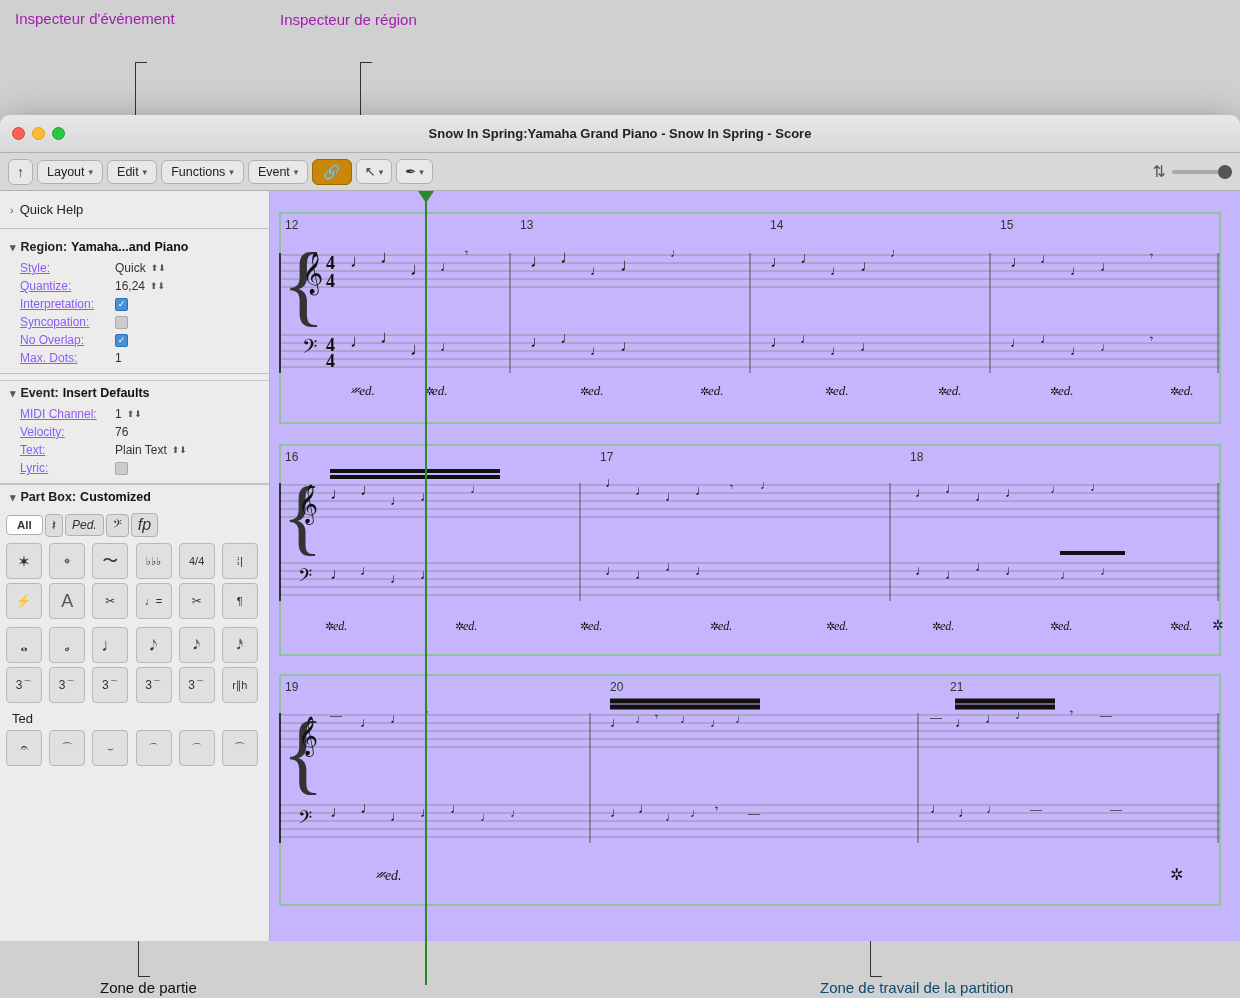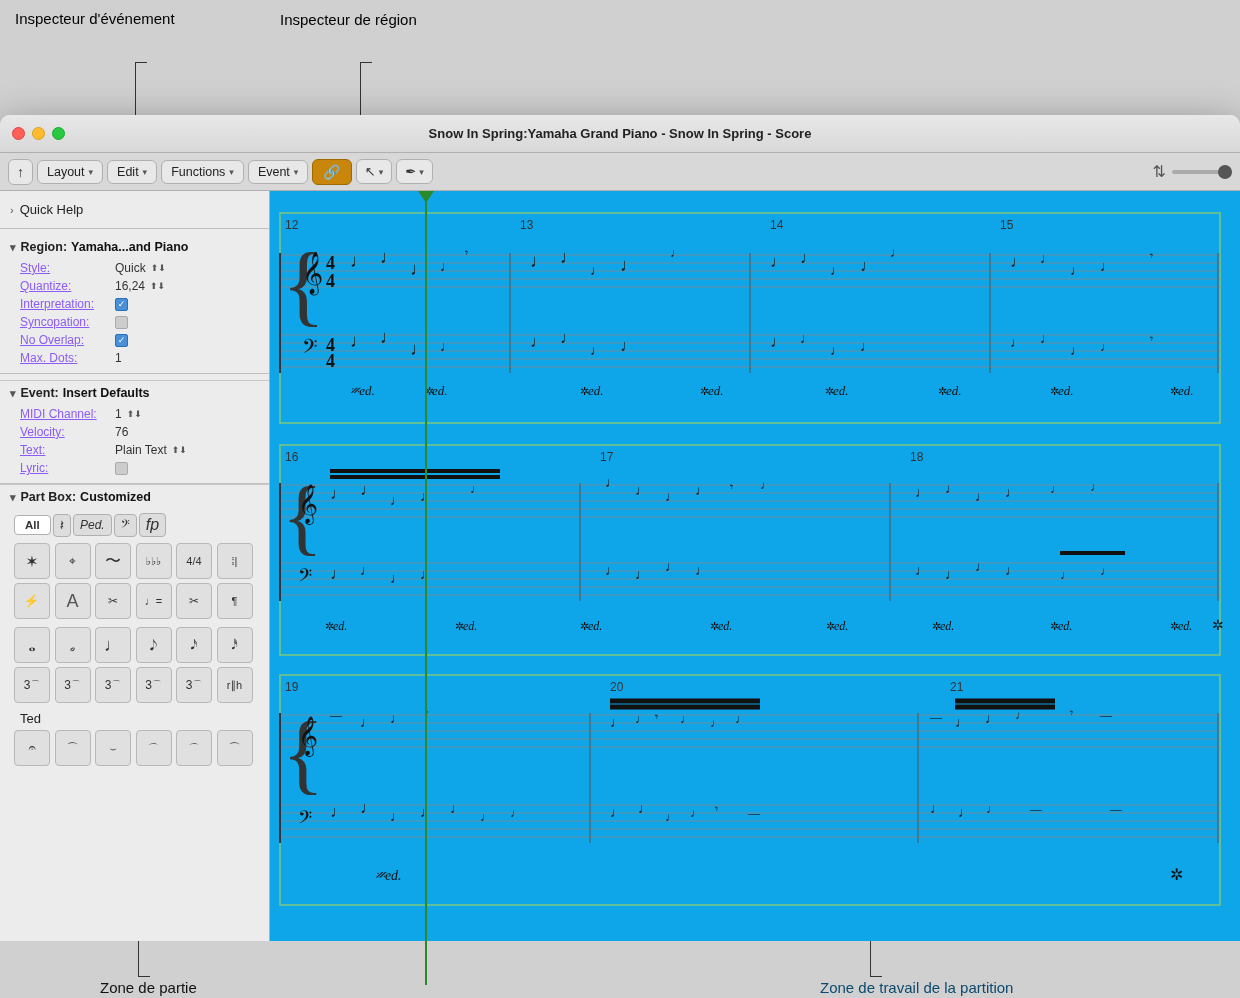--- a/index.html
+++ b/index.html
@@ -9,21 +9,21 @@
       width: 1240px;
       height: 998px;
       overflow: hidden;
       position: relative;
     }
 
     
     .annotation {
       position: absolute;
       font-size: 15px;
-      color: #000000;
+      color: #a21caf;
       font-weight: 400;
       line-height: 1.3;
     }
 
     
     .window {
       position: absolute;
       top: 115px;
       left: 0;
       width: 1240px;
@@ -260,21 +260,21 @@
       font-size: 12.5px;
       font-weight: 600;
       color: #222;
       cursor: pointer;
       border-top: 1px solid #c8c8c8;
     }
 
     
     .part-box-content {
       flex: 1;
-      padding: 4px 14px;
+      padding: 4px 6px;
     }
 
     .part-box-tabs {
       display: flex;
       gap: 2px;
       margin-bottom: 6px;
       align-items: center;
     }
     .part-tab {
       padding: 3px 10px;
@@ -332,21 +332,21 @@
       align-items: center;
       justify-content: center;
       font-size: 18px;
       cursor: pointer;
       color: #333;
     }
 
     
     .score-area {
       flex: 1;
-      background: #0ea5e9;
+      background: #c4b5fd;
       overflow: hidden;
       position: relative;
     }
 
     
     .playhead {
       position: absolute;
       top: 0;
       width: 2px;
       background: #2a8a2a;

